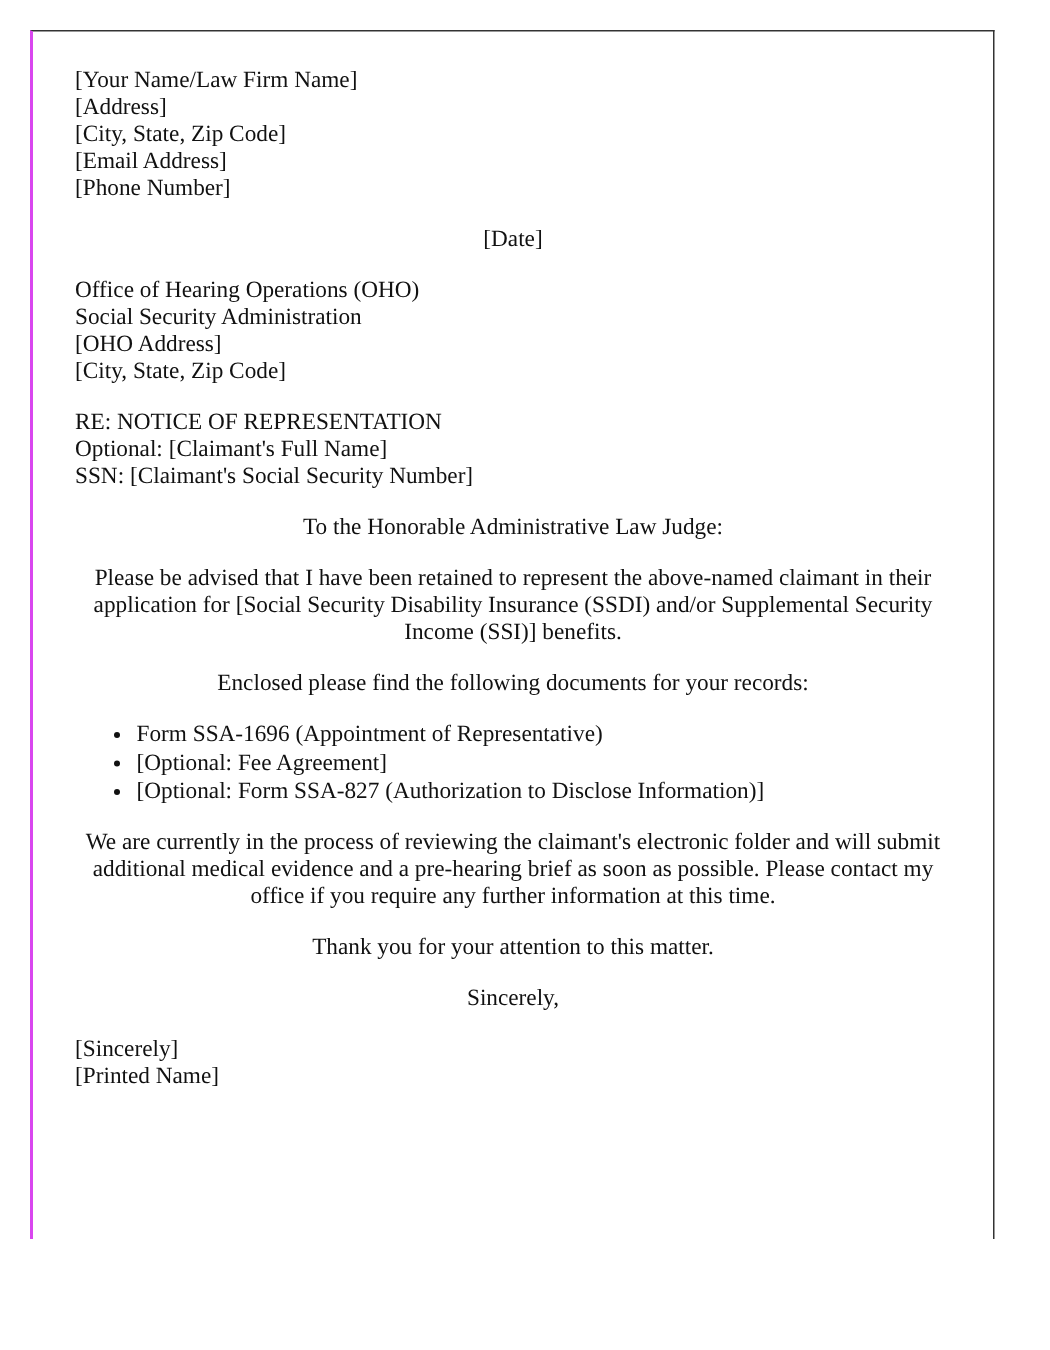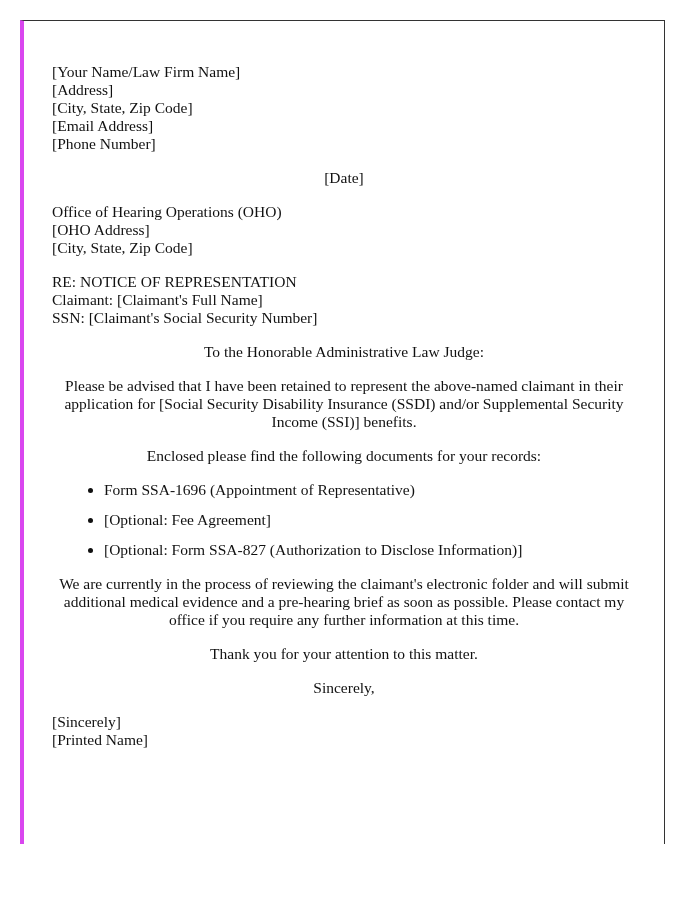--- a/index.html
+++ b/index.html
@@ -2,61 +2,62 @@
 <html><head>
 <meta charset="utf-8">
 <style>
   html, body { margin: 0; padding: 0; background: #ffffff; }
   body { width: 700px; height: 900px; position: relative; overflow: hidden; }
   .page {
     position: absolute;
     left: 20px; top: 20px;
     width: 584px;
     height: 781px;
-    border-left: 4px solid #d946ef;
+    border-left: 2px solid #d946ef;
     border-right: 1px solid #333;
     border-top: 1px solid #333;
-    padding: 42px 28px 0 28px;
+    padding: 24px 28px 0 28px;
     overflow: hidden;
     font-family: "Liberation Serif", serif;
     font-size: 15.5px;
     line-height: 18px;
     color: #111;
   }
   p { margin: 0 0 16px 0; text-align: center; }
   .block { margin: 0 0 16px 0; }
   .line { display: block; }
   b { font-weight: normal; }
   ul { margin: 0 0 16px 0; padding-left: 40px; }
-  li { margin: 12px; }
+  li { margin: 1px; }
 </style>
 </head>
 <body>
 
 <div class="page">
 
   <div class="block">
     <span class="line">[Your Name/Law Firm Name]</span>
     <span class="line">[Address]</span>
     <span class="line">[City, State, Zip Code]</span>
     <span class="line">[Email Address]</span>
     <span class="line">[Phone Number]</span>
   </div>
 
   <p>[Date]</p>
 
   <div class="block">
     <span class="line">Office of Hearing Operations (OHO)</span>
+    <span class="line">Social Security Administration</span>
     <span class="line">[OHO Address]</span>
     <span class="line">[City, State, Zip Code]</span>
   </div>
 
   <div class="block">
     <span class="line"><b>RE: NOTICE OF REPRESENTATION</b></span>
-    <span class="line"><b>Claimant:</b><span> [Claimant's Full Name]</span></span>
+    <span class="line"><b>Optional:</b><span> [Claimant's Full Name]</span></span>
     <span class="line"><b>SSN:</b><span> [Claimant's Social Security Number]</span></span>
   </div>
 
   <p>To the Honorable Administrative Law Judge:</p>
 
   <p>Please be advised that I have been retained to represent the above-named claimant in their application for [Social Security Disability Insurance (SSDI) and/or Supplemental Security Income (SSI)] benefits.</p>
 
   <p>Enclosed please find the following documents for your records:</p>
 
   <ul>

